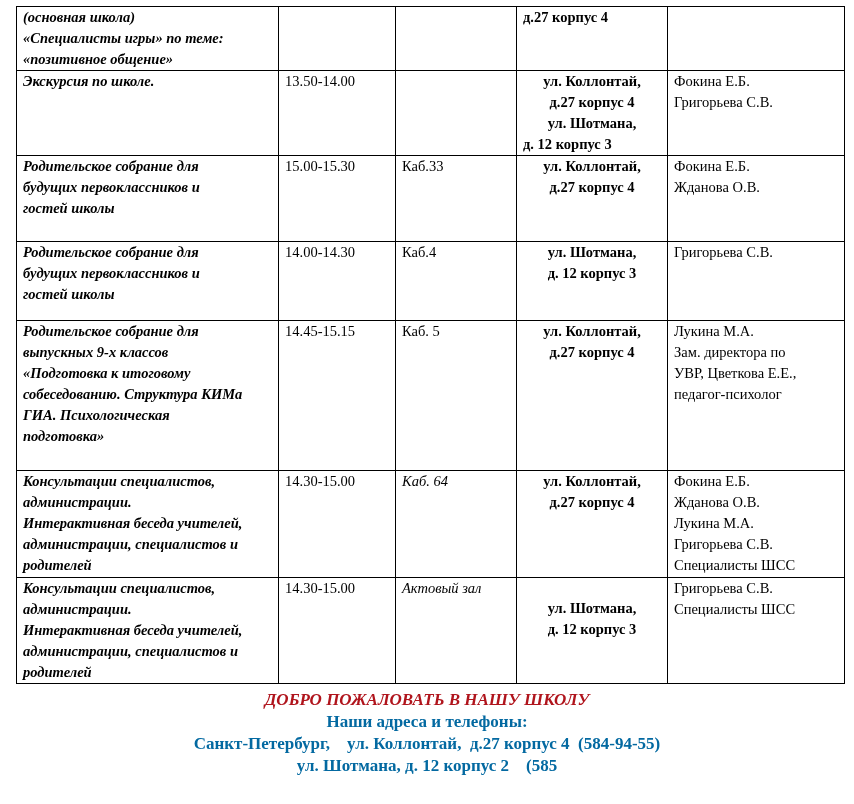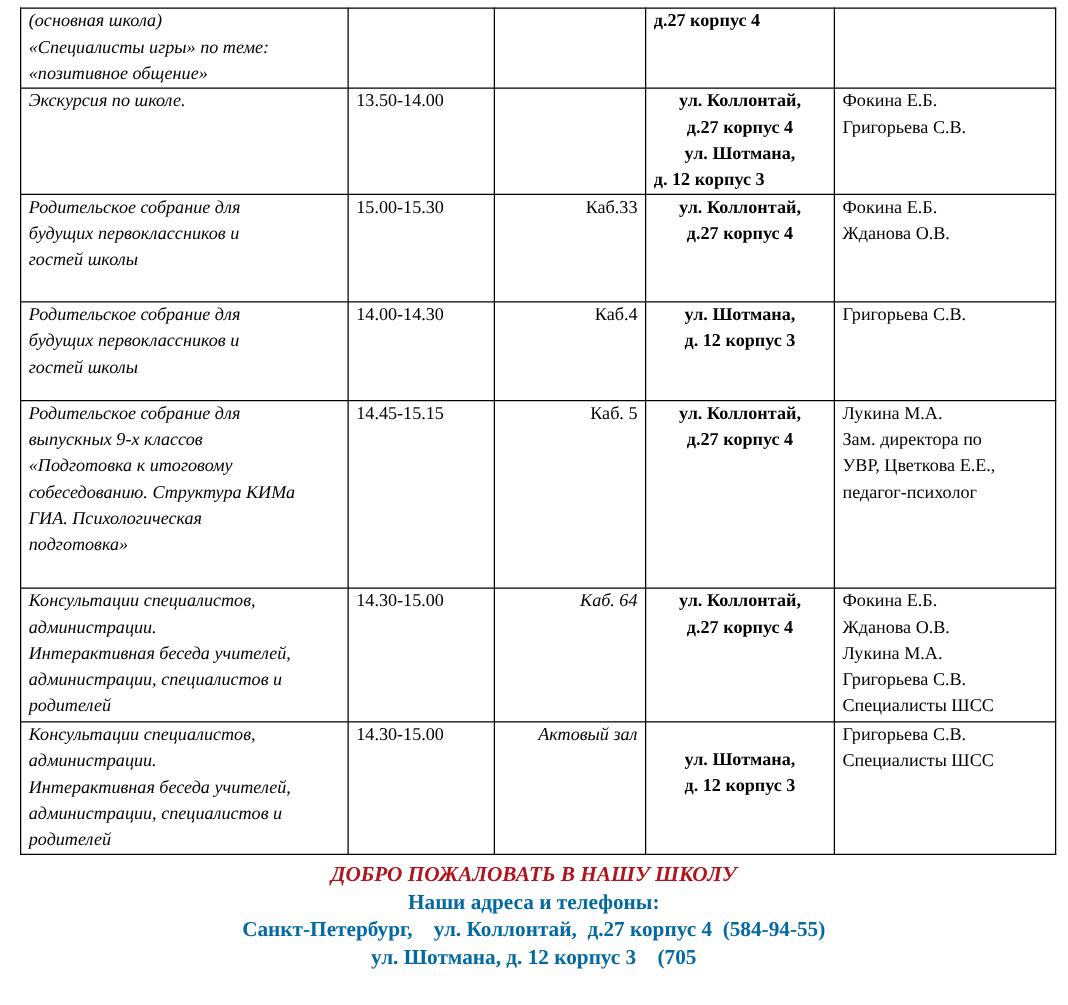--- a/index.html
+++ b/index.html
@@ -18,23 +18,23 @@
       vertical-align: top;
       padding: 0 6px 0 6px;
       font-size: 14.5px;
       line-height: 21px;
     }
     col.c1 { width: 262px; }
     col.c2 { width: 117px; }
     col.c3 { width: 121px; }
     col.c4 { width: 151px; }
     col.c5 { width: 177px; }
-    td.event { font-weight: normal; font-style: italic; padding-left: 8px; line-height: 21px; }
+    td.event { font-weight: bold; font-style: italic; padding-left: 8px; line-height: 21px; }
     td.time { padding-left: 8px; padding-top: 1px; }
-    td.room { padding-left: 8px; padding-top: 1px; text-align: right; }
+    td.room { padding-left: 8px; padding-top: 1px; }
     td.room.italic { font-style: italic; margin-top: 42px; }
     td.addr { font-weight: bold; text-align: center; padding-top: 1px; line-height: 19px; }
     td.staff { padding-left: 8px; padding-top: 1px; line-height: 21.5px; }
     .line { display: block; white-space: nowrap; }
     td.addr .line.left { text-align: left; }
     .addr-gap { display: block; height: 20px; }
 
     .footer {
       position: absolute; left: 0; top: 688px; width: 854px;
       text-align: center; font-weight: bold;
@@ -186,14 +186,14 @@
           <span class="line">Специалисты ШСС</span>
         </td>
     </tr>
   </tbody>
 </table>
 
 <div class="footer">
   <div class="welcome">ДОБРО ПОЖАЛОВАТЬ В НАШУ  ШКОЛУ</div>
   <div class="info">Наши адреса и телефоны:</div>
   <div class="info pre">Санкт-Петербург,    ул. Коллонтай,  д.27 корпус 4  (584-94-55)</div>
-  <div class="info pre">ул. Шотмана, д. 12 корпус 3    (705</div>
+  <div class="info pre">ул. Шотмана, д. 12 корпус 2    (585</div>
 </div>
 
 </body></html>

